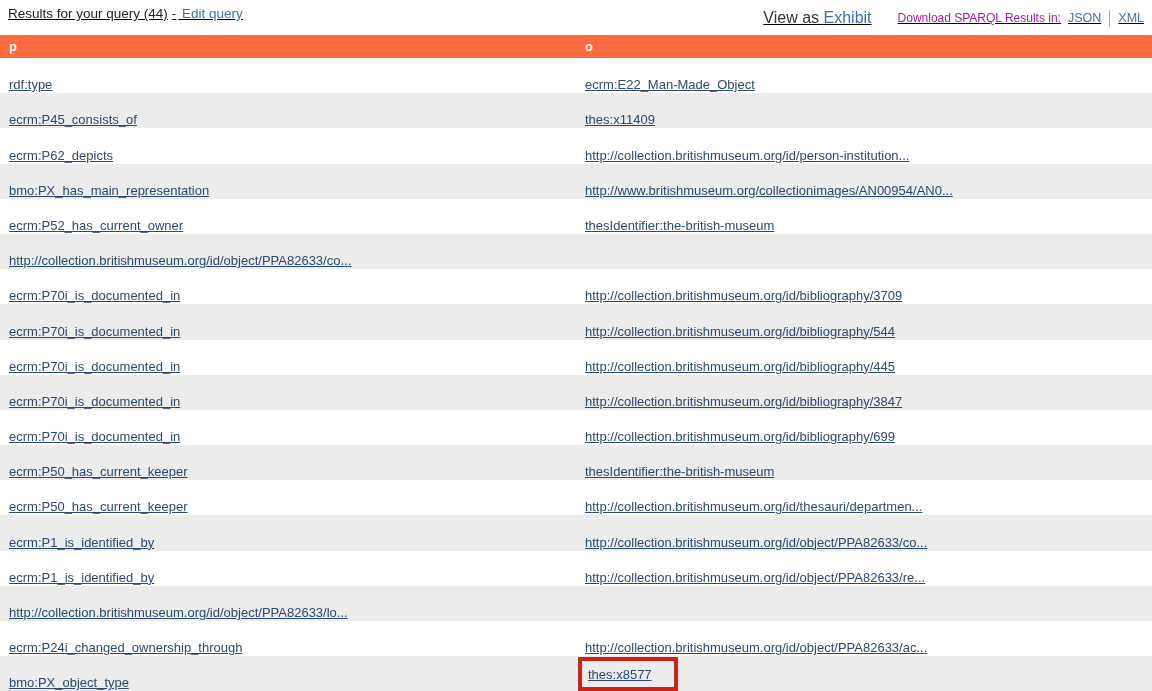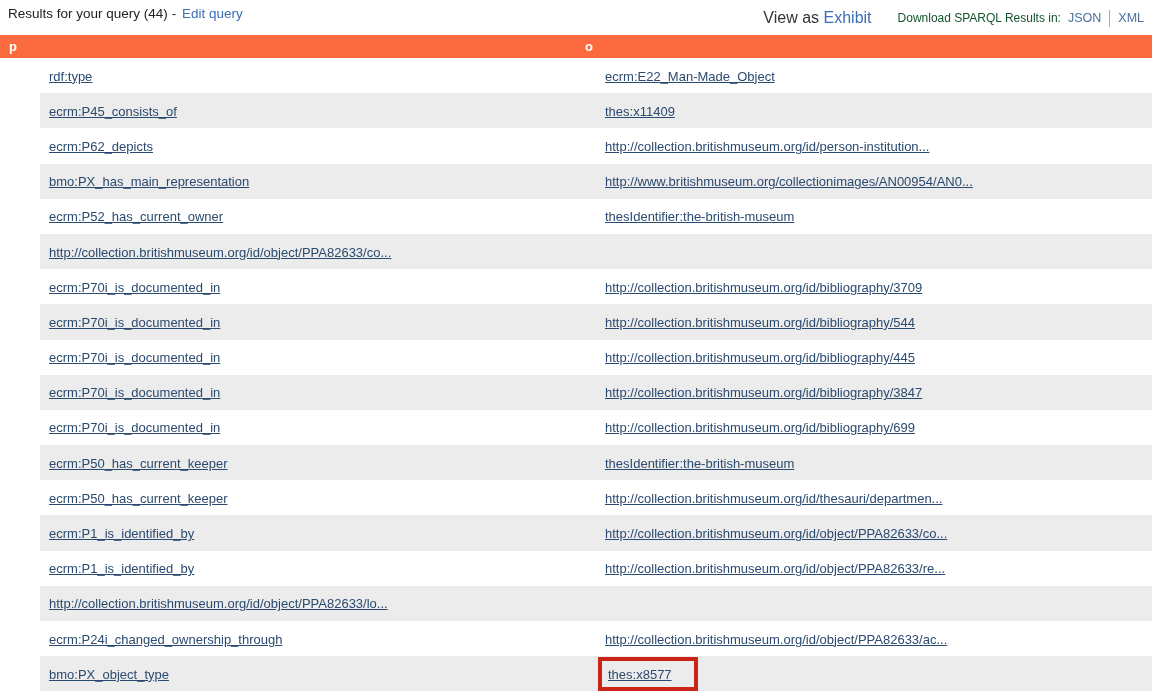--- a/index.html
+++ b/index.html
@@ -12,20 +12,21 @@
   }
   a { cursor: pointer; }
 
   
   .topbar {
     height: 35px;
     display: flex;
     justify-content: space-between;
     align-items: flex-start;
     padding: 5px 8px 0 8px;
+    text-decoration: underline;
   }
   .title-group {
     font-size: 13.5px;
     color: #222222;
     white-space: nowrap;
     padding-top: 1px;
   }
   .title-group .dash { margin: 0 2px 0 4px; }
   .edit-link {
     color: var(--nav-link);
@@ -33,21 +34,21 @@
     font-size: 13.5px;
   }
   .right-group {
     display: flex;
     align-items: center;
     padding-top: 4px;
     white-space: nowrap;
   }
   .viewas { font-size: 16px; color: #333333; margin-right: 26px; }
   .viewas a { color: var(--nav-link); text-decoration: none; }
-  .dl-label { font-size: 12px; color: #14532d; margin-right: 7px; }
+  .dl-label { font-size: 12px; color: #a21caf; margin-right: 7px; }
   .fmt-link {
     font-size: 12.5px;
     color: var(--fmt-link);
     text-decoration: none;
   }
   .fmt-divider {
     display: inline-block;
     width: 1px; height: 17px;
     background: #aaaaaa;
     margin: 0 8px;
@@ -64,23 +65,22 @@
   .theader .hcell {
     width: 576px;
     padding-left: 9px;
     color: #ffffff;
     font-weight: bold;
     font-size: 13px;
   }
   .trow {
     height: 35.2px;
     display: flex;
-    align-items: center;
+    align-items: flex-end;
     background: #ffffff;
-    margin-left: 40px;
   }
   .trow.alt { background: var(--stripe); }
   .cell {
     width: 576px;
     padding-left: 9px;
     overflow: hidden;
     white-space: nowrap;
   }
   .tlink {
     font-size: 13px;

